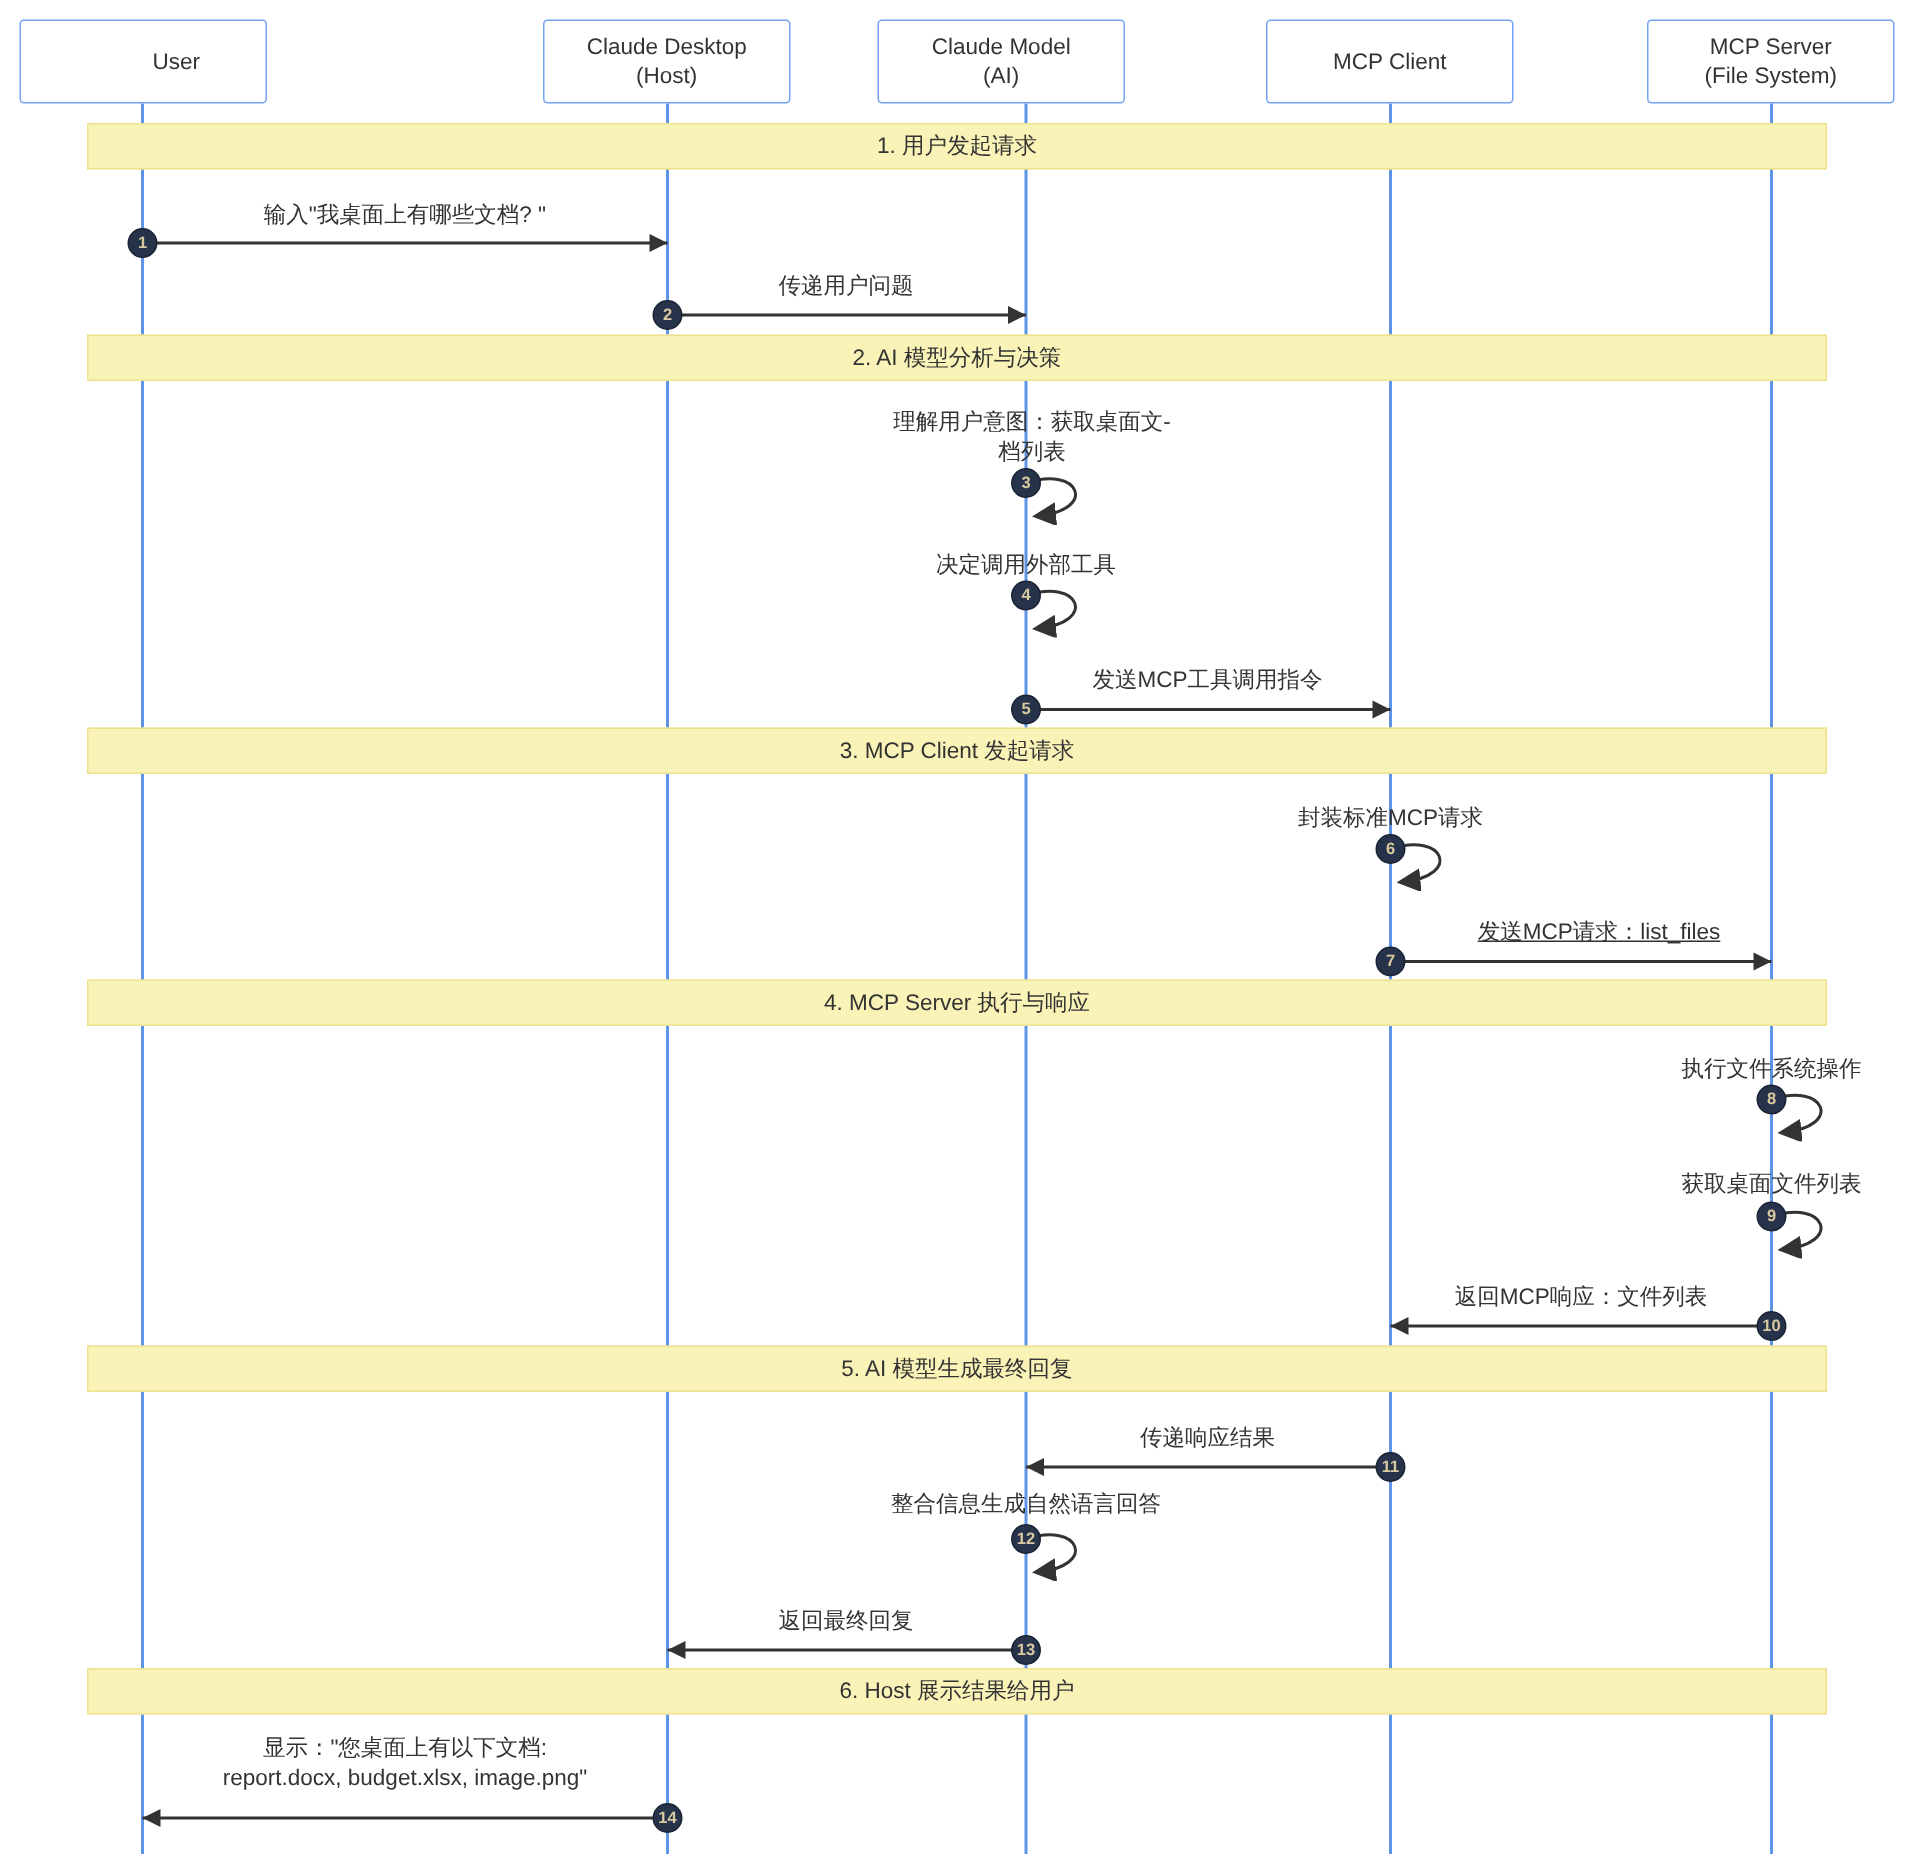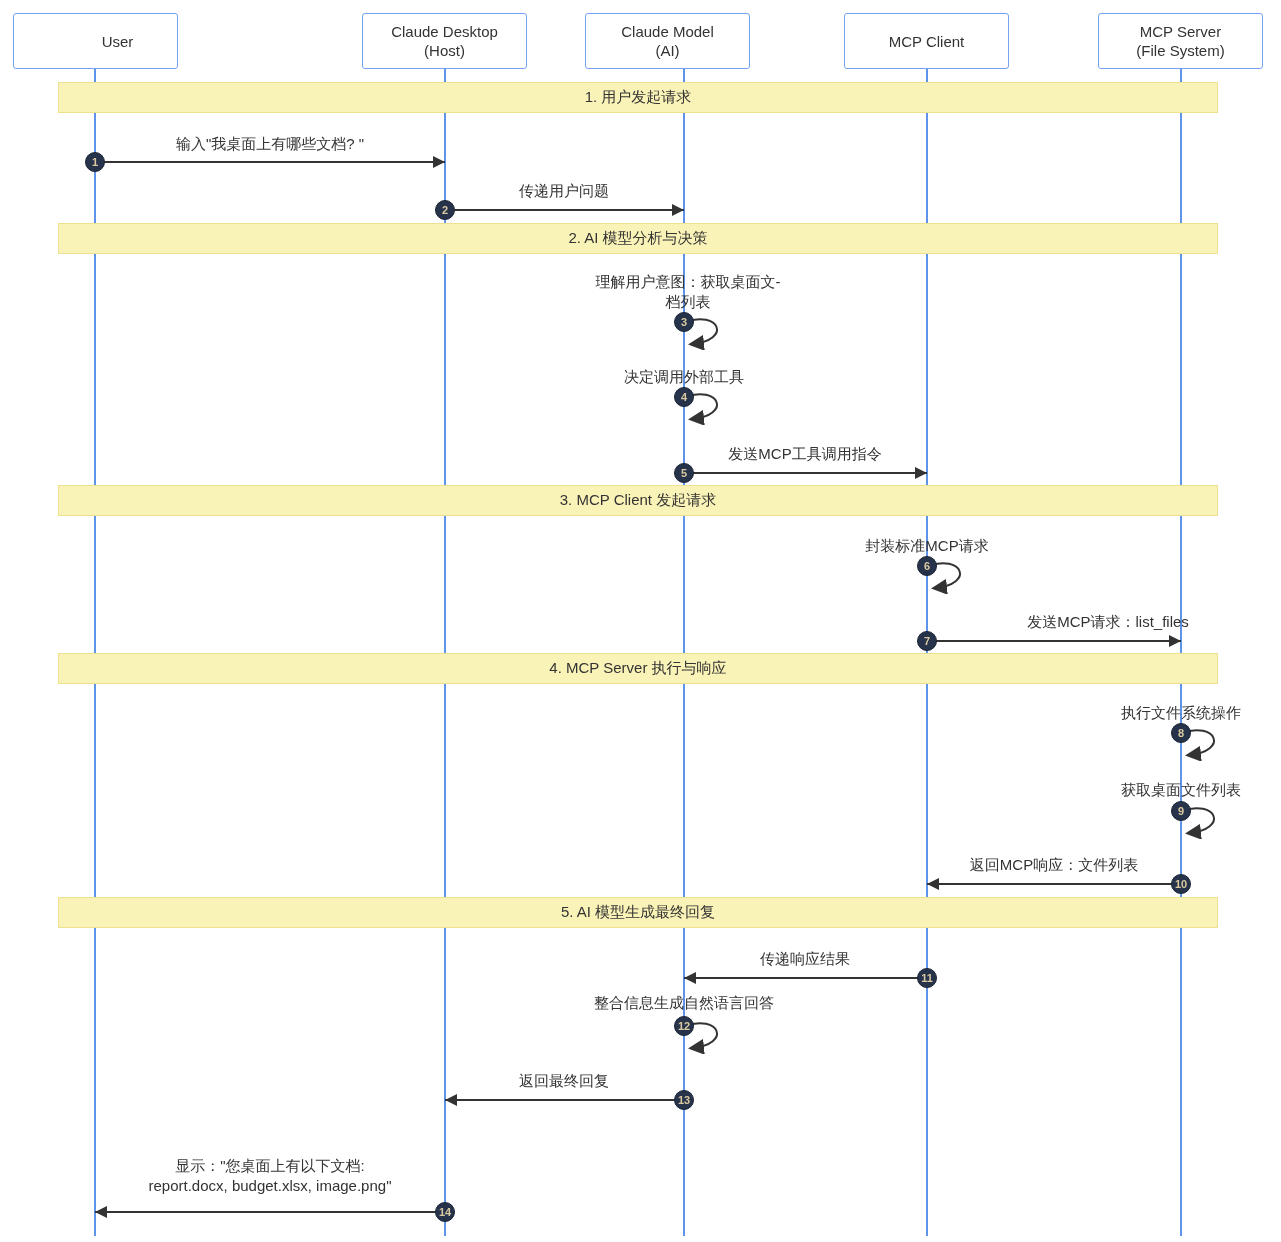--- a/index.html
+++ b/index.html
@@ -52,20 +52,23 @@
     </div>
   <div class="band" style="top:485px;">
       <span>3. MCP Client 发起请求</span>
     </div>
   <div class="band" style="top:653px;">
       <span>4. MCP Server 执行与响应</span>
     </div>
   <div class="band" style="top:897px;">
       <span>5. AI 模型生成最终回复</span>
     </div>
+  <div class="band" style="top:1112px;">
+      <span>6. Host 展示结果给用户</span>
+    </div>
 
   <div class="pbox" style="left:13px;padding-left:44px;">
     <span>User</span>
 
   </div>
   <div class="pbox" style="left:362px;">
     <span>Claude Desktop</span>
     <span>(Host)</span>
   </div>
   <div class="pbox" style="left:585px;">
@@ -125,21 +128,21 @@
   <svg class="loop" style="left:919px;top:554px;" width="56" height="40" viewBox="0 0 56 40">
     <defs>
         <marker id="m6" markerWidth="8" markerHeight="8" refX="6" refY="4" orient="auto">
           <path d="M0,0 L8,4 L0,8 Z" fill="#333"></path>
         </marker>
       </defs>
     <path d="M8,12 C44,0 56,30 16,34" fill="none" stroke="#333" stroke-width="2" marker-end="url(#m6)"></path>
   </svg>
   <div class="num" style="left:917px;top:556px;">6</div>
 
-  <div class="lbl" style="left:1108px;top:612px;">发送MCP请求：list_files</div>
+  <div class="lbl" style="left:1066px;top:612px;text-decoration:underline;">发送MCP请求：list_files</div>
   <div class="mline" style="left:927px;top:640px;width:254px;"></div>
   <div class="mhead-r" style="left:1169px;top:635px;"></div>
   <div class="num" style="left:917px;top:631px;">7</div>
 
   <div class="lbl" style="left:1181px;top:703px;">执行文件系统操作</div>
   <svg class="loop" style="left:1173px;top:721px;" width="56" height="40" viewBox="0 0 56 40">
     <defs>
         <marker id="m8" markerWidth="8" markerHeight="8" refX="6" refY="4" orient="auto">
           <path d="M0,0 L8,4 L0,8 Z" fill="#333"></path>
         </marker>

